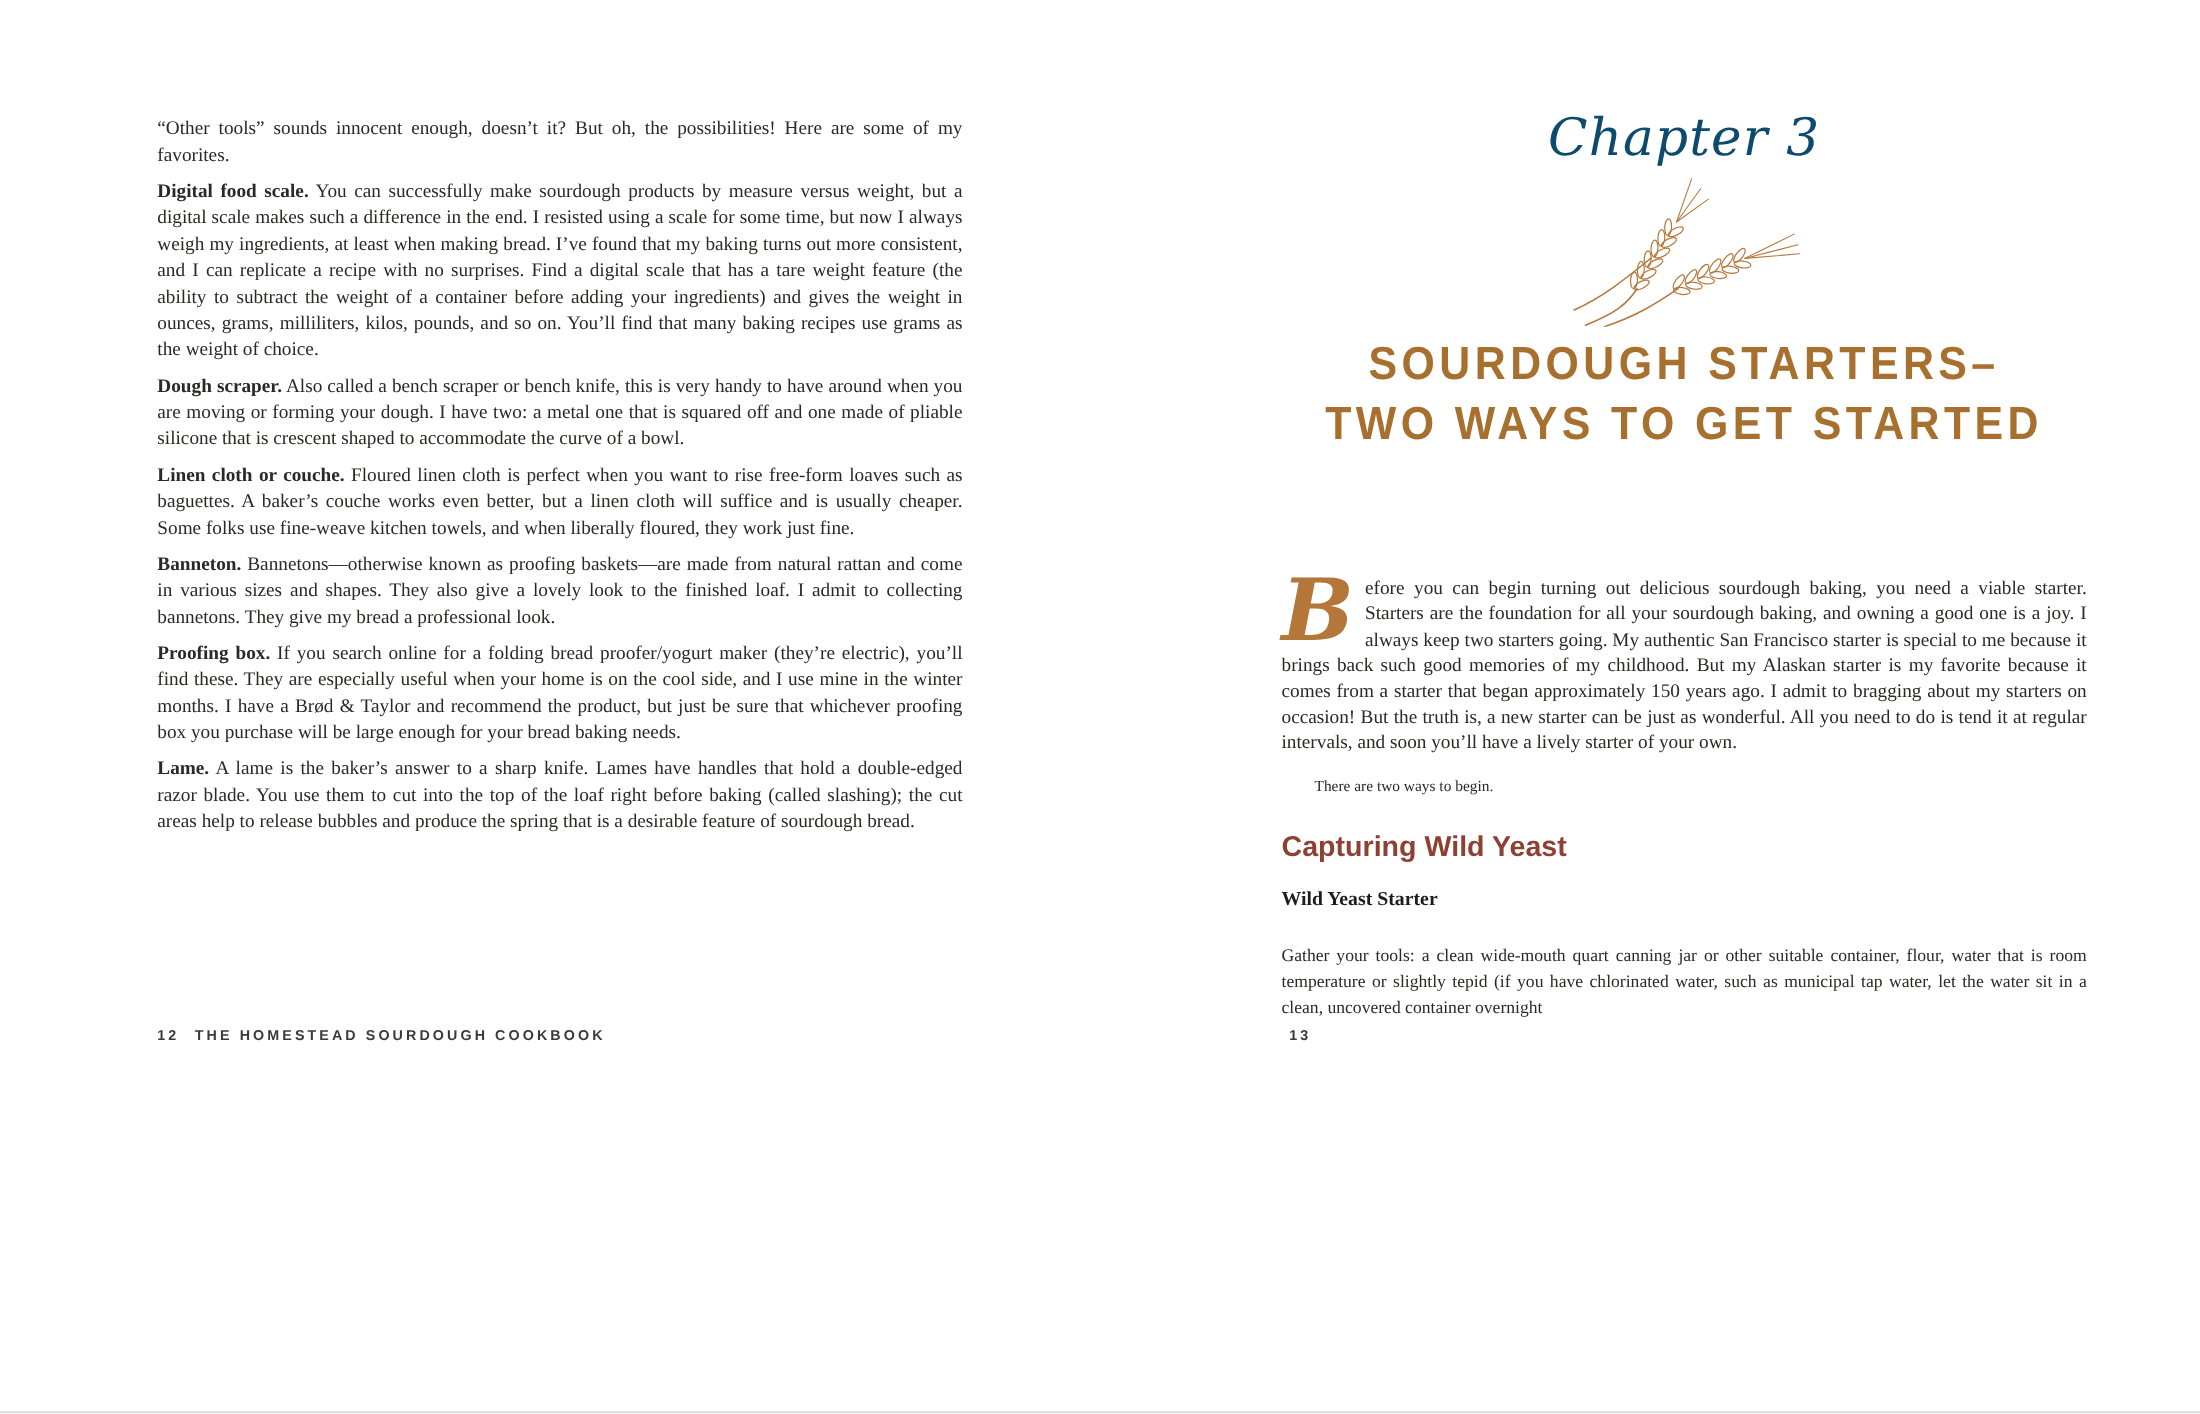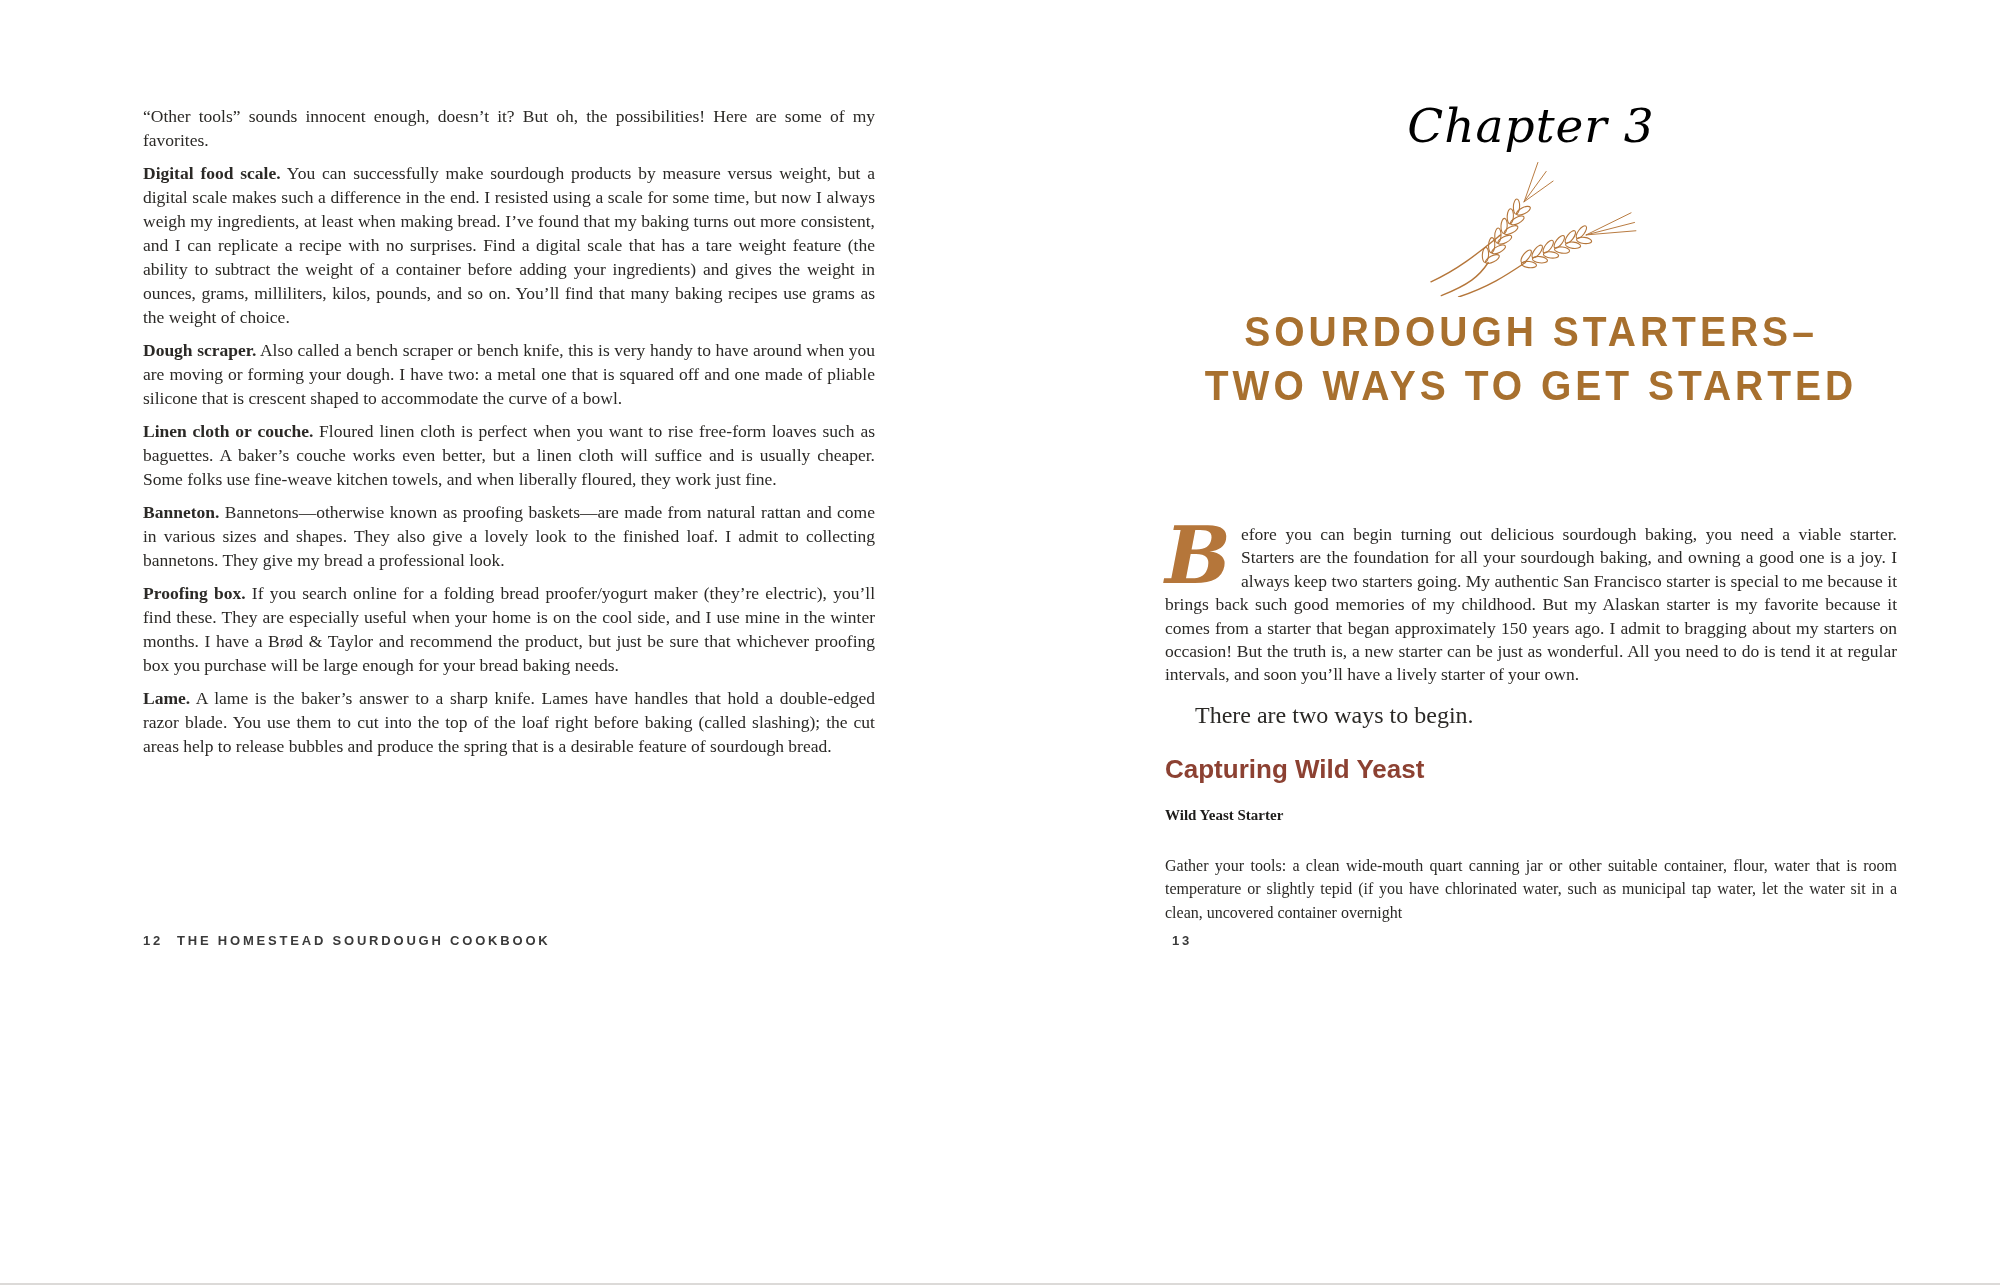--- a/index.html
+++ b/index.html
@@ -35,44 +35,44 @@
   }
   .footer-left{left:143px;}
   .footer-right{left:172px;}
   .footer .pgnum{margin-right:14px;}
 
   
   .right-content{position:absolute;left:165px;top:0;width:732px;}
   .chapter-label{
     margin-top:98px;text-align:center;
     font-family:"DejaVu Serif",serif;font-style:italic;
-    font-size:47px;color:#000000;letter-spacing:1px;
+    font-size:47px;color:#0c4a6e;letter-spacing:1px;
   }
   .wheat-wrap{text-align:center;margin-top:6px;height:140px;}
   .chapter-title{
     margin-top:6px;text-align:center;
     font-family:"Liberation Sans",sans-serif;font-weight:bold;
     font-size:39px;line-height:50px;letter-spacing:4px;
     color:#a8702e;transform:scaleY(1.08);transform-origin:top center;
   }
   .opening{margin-top:118px;font-size:17.5px;line-height:23.4px;text-align:justify;}
   .dropcap{
     float:left;
     font-family:"DejaVu Serif",serif;font-style:italic;font-weight:bold;
     font-size:78px;line-height:58px;
     color:#b5763a;padding:4px 10px 0 0;
   }
-  .second-par{margin:11px 0 0 0;text-indent:30px;font-size:24px;line-height:23.4px;}
+  .second-par{margin:11px 0 0 0;text-indent:30px;font-size:14px;line-height:23.4px;}
   .right-section-heading{
     font-family:"Liberation Sans",sans-serif;font-weight:bold;
     font-size:26px;color:#8c4132;margin:26px 0 0 0;
   }
   .right-subheading{
     font-family:"Liberation Serif",serif;font-weight:bold;
-    font-size:15px;color:#1e1d1b;margin:22px 0 0 0;
+    font-size:18px;color:#1e1d1b;margin:22px 0 0 0;
   }
   .right-body{margin:30px 0 0 0;font-size:16px;line-height:23.4px;text-align:justify;}
 </style>
 </head>
 <body>
 
 <div class="spread">
 
   <div class="page">
     <div class="left-content">

